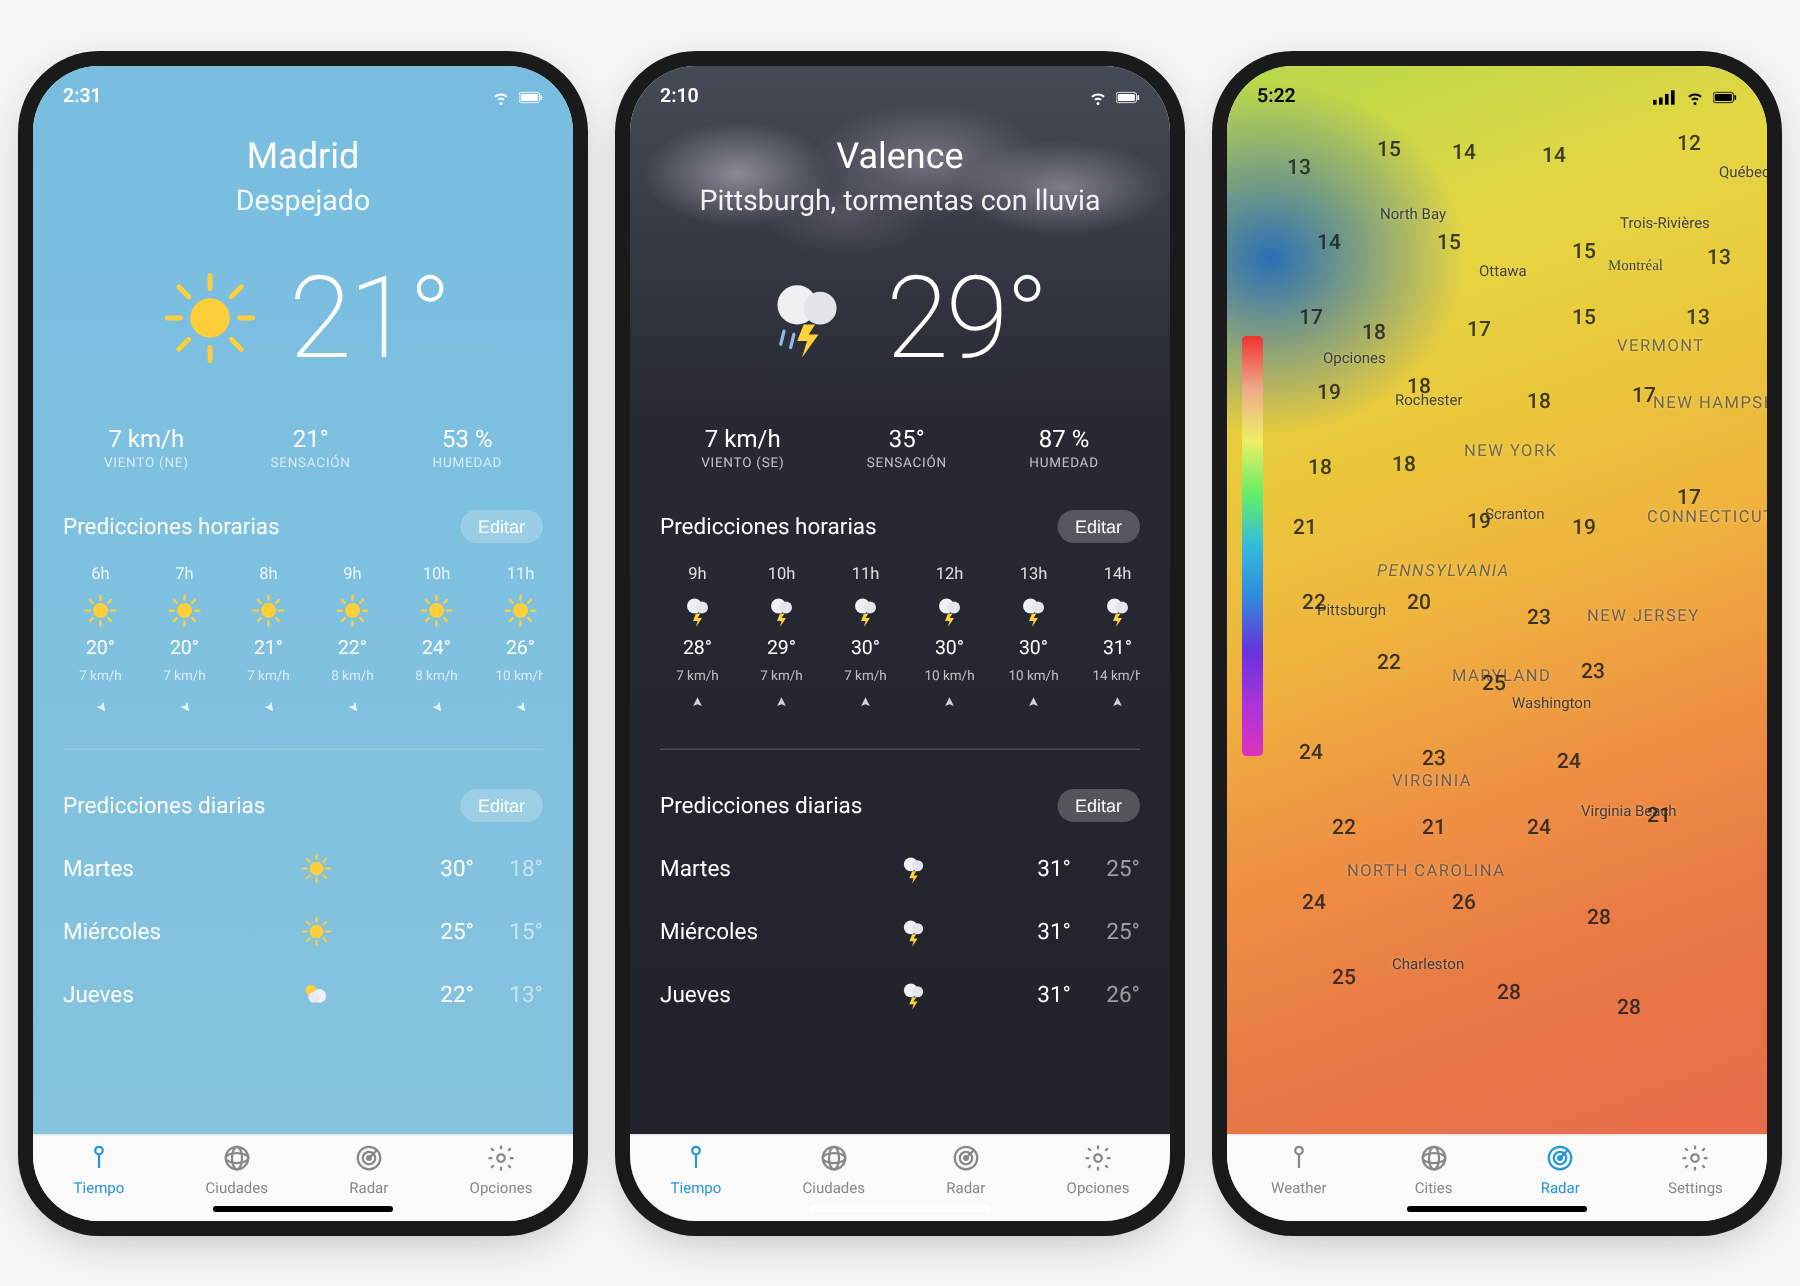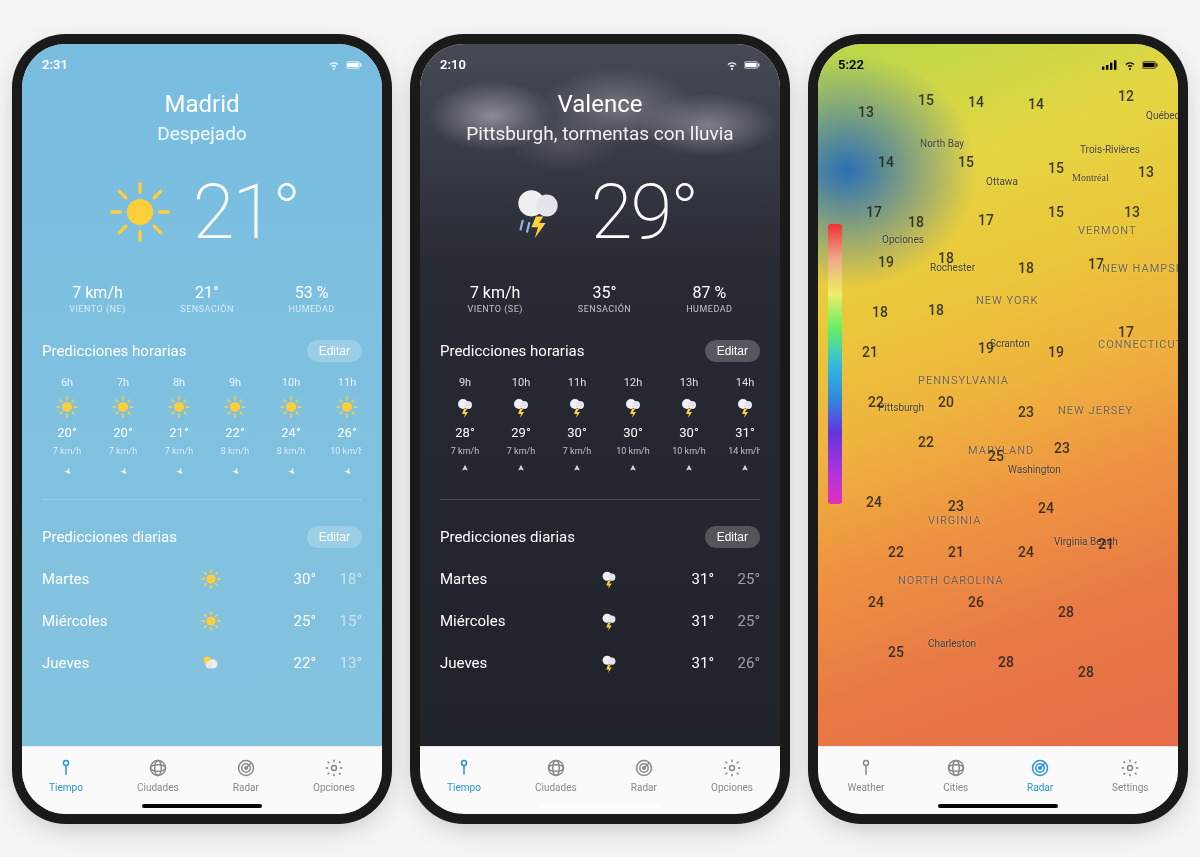--- a/index.html
+++ b/index.html
@@ -89,21 +89,21 @@
   .wind-arrow { width: 14px; height: 14px; opacity:.8;}
   .divider { height:1px; background: rgba(255,255,255,.18); margin-top: 18px; }
   .daily { margin-top: 10px; }
   .daily-row { display:flex; align-items:center; padding: 10px 0; }
   .daily-row .dname { flex: 0 0 110px; font-size: 15px; }
   .daily-row .dico { flex: 1; display:flex; justify-content:center; }
   .daily-row .dico svg { width: 22px; height: 22px; }
   .daily-row .dhi { width: 46px; text-align:right; font-size: 15px; }
   .daily-row .dlo { width: 46px; text-align:right; font-size: 15px; opacity:.55; }
   .tabbar {
-    height: 68px;
+    height: 58px;
     background: #fafafa;
     border-top: 1px solid rgba(0,0,0,.08);
     display:flex;
     justify-content:space-around;
     align-items:center;
     padding-bottom: 10px;
   }
   .tab { display:flex; flex-direction:column; align-items:center; gap:2px; color:#888; font-size:10px; }
   .tab.active { color:#2795d6; }
   .tab svg { width:20px; height:20px; }
@@ -639,21 +639,21 @@
         <div class="map-label" style="left: 262px; top: 100px;">Trois-Rivières</div>
         <div class="map-label" style="left: 168px; top: 132px;">Ottawa</div>
         <div class="map-label" style="left: 254px; top: 128px; font-family: Liberation Serif, serif;">Montréal</div>
         <div class="map-label" style="left: 64px; top: 190px;">Opciones</div>
         <div class="map-label state" style="left: 260px; top: 180px;">VERMONT</div>
         <div class="map-label" style="left: 112px; top: 218px;">Rochester</div>
         <div class="map-label state" style="left: 158px; top: 250px;">NEW YORK</div>
         <div class="map-label state" style="left: 284px; top: 218px;">NEW HAMPSHIRE</div>
         <div class="map-label" style="left: 172px; top: 294px;">Scranton</div>
         <div class="map-label state" style="left: 280px; top: 294px;">CONNECTICUT</div>
-        <div class="map-label state" style="left: 100px; top: 330px;">PENNSYLVANIA</div>
+        <div class="map-label state" style="left: 100px; top: 330px; font-style: italic;">PENNSYLVANIA</div>
         <div class="map-label" style="left: 60px; top: 358px;">Pittsburgh</div>
         <div class="map-label state" style="left: 240px; top: 360px;">NEW JERSEY</div>
         <div class="map-label state" style="left: 150px; top: 400px;">MARYLAND</div>
         <div class="map-label" style="left: 190px; top: 420px;">Washington</div>
         <div class="map-label state" style="left: 110px; top: 470px;">VIRGINIA</div>
         <div class="map-label" style="left: 236px; top: 492px;">Virginia Beach</div>
         <div class="map-label state" style="left: 80px; top: 530px;">NORTH CAROLINA</div>
         <div class="map-label" style="left: 110px; top: 594px;">Charleston</div>
         <div class="map-temp" style="left: 40px; top: 60px;">13</div>
         <div class="map-temp" style="left: 100px; top: 48px;">15</div>

